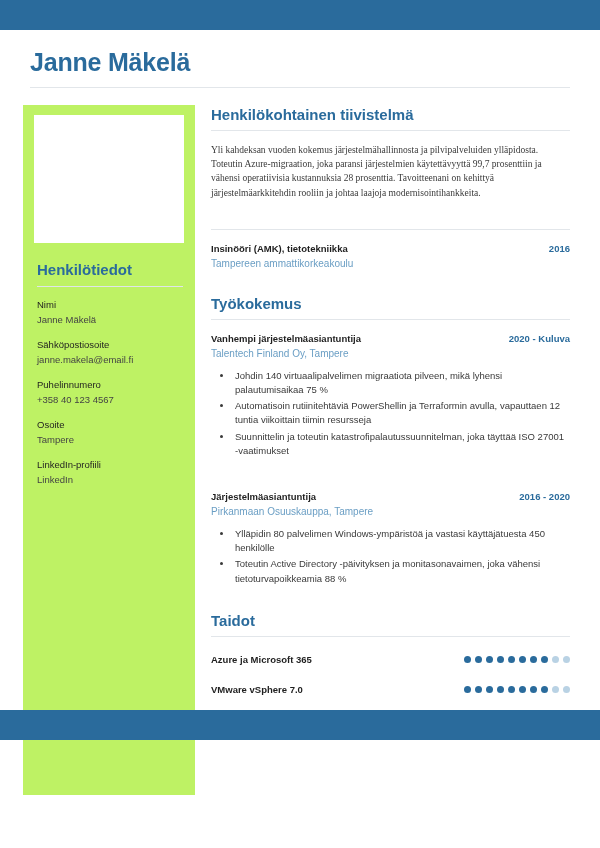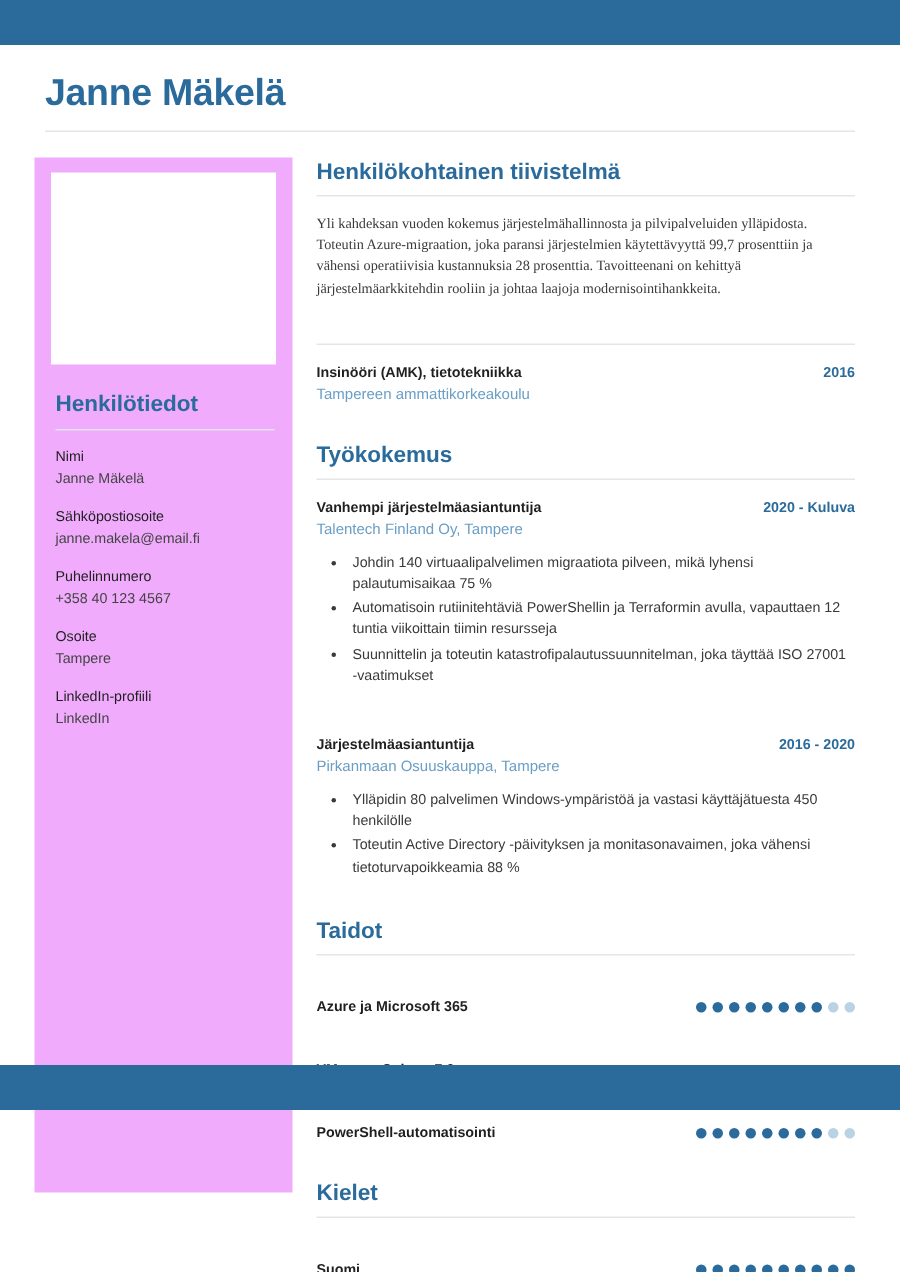--- a/index.html
+++ b/index.html
@@ -58,21 +58,21 @@
     top: 105px;
     left: 0;
     width: 600px;
   }
   .sidebar {
     position: absolute;
     top: 0;
     left: 23px;
     width: 172px;
     height: 690px;
-    background: #f0abfc;
+    background: #bef264;
   }
   .photo-box {
     position: absolute;
     top: 10px;
     left: 11px;
     width: 150px;
     height: 128px;
     background: #ffffff;
   }
   .sidebar-inner {
@@ -174,21 +174,21 @@
     color: #3a3a3a;
     line-height: 14.2px;
     margin-bottom: 2px;
     padding-left: 2px;
     width: 330px;
   }
   .skill-row {
     display: flex;
     justify-content: space-between;
     align-items: center;
-    margin-top: 28px;
+    margin-top: 16px;
     width: 359px;
   }
   .skill-name {
     font-size: 9.5px;
     font-weight: bold;
     color: #1f1f1f;
     line-height: 14px;
   }
   .dots {
     display: flex;
@@ -353,38 +353,18 @@
               <span class="dot"></span>
               <span class="dot"></span>
               <span class="dot empty"></span>
               <span class="dot empty"></span>
             </div>
         </div>
       </div>
 
       <div class="spacer-lg"></div>
 
-      <div class="section">
-        <div class="section-title">Kielet</div>
-        <div class="section-rule"></div>
-
-        <div class="skill-row">
-          <div class="skill-name">Suomi</div>
-          <div class="dots">
-              <span class="dot"></span>
-              <span class="dot"></span>
-              <span class="dot"></span>
-              <span class="dot"></span>
-              <span class="dot"></span>
-              <span class="dot"></span>
-              <span class="dot"></span>
-              <span class="dot"></span>
-              <span class="dot"></span>
-              <span class="dot"></span>
-            </div>
-        </div>
-      </div>
 
     </div>
   </div>
 
   <div class="bottom-bar"></div>
 </div>
 
 </body></html>

